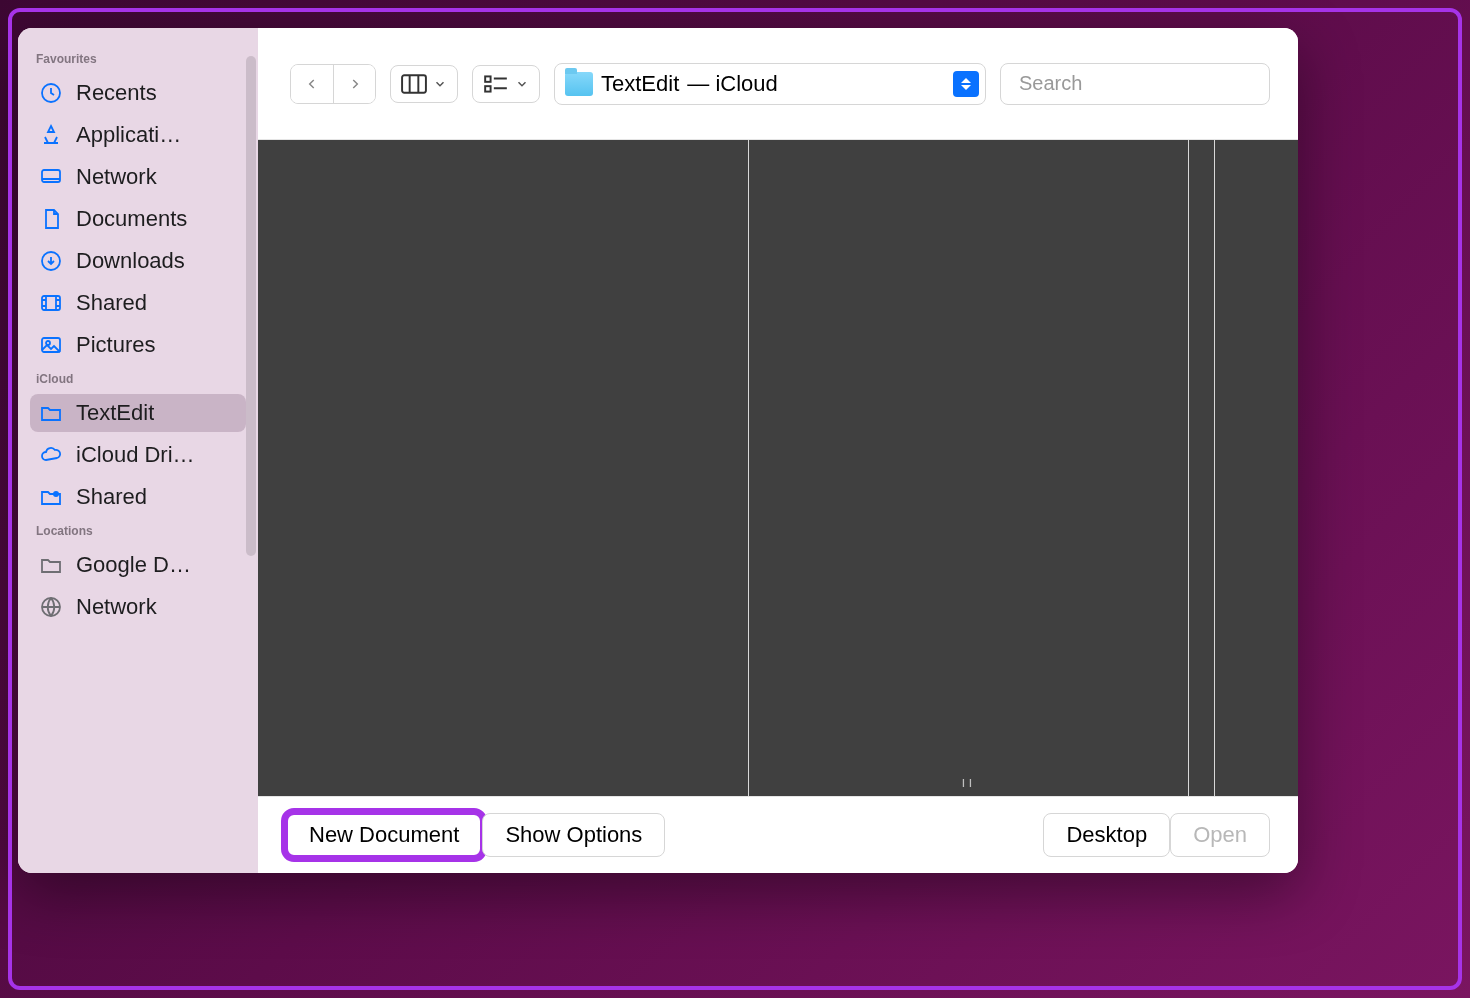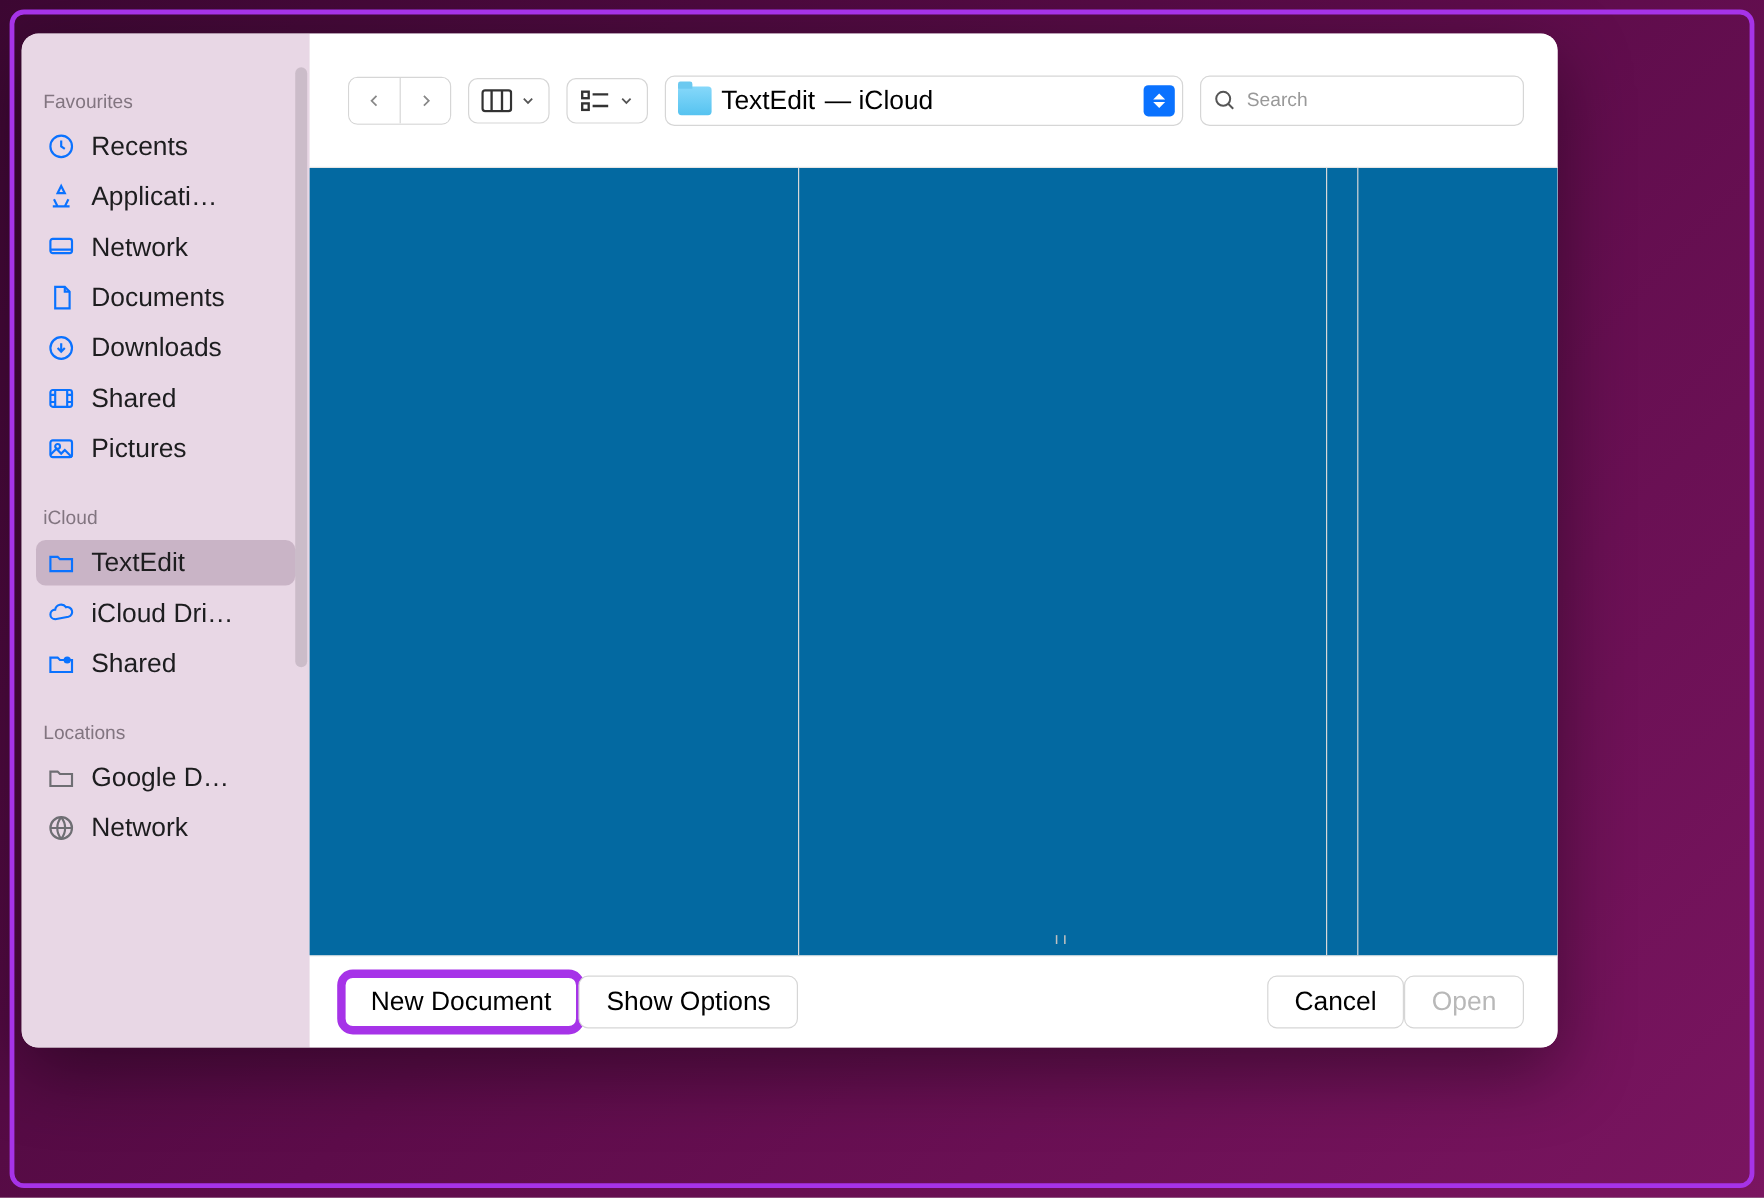--- a/index.html
+++ b/index.html
@@ -48,25 +48,25 @@
 .scrollbar-track {
   position: absolute;
   top: 28px;
   right: 2px;
   width: 10px;
   height: 500px;
   background: rgba(0,0,0,0.12);
   border-radius: 5px;
 }
 .section-header {
-  font-size: 16px;
-  font-weight: 400;
+  font-size: 12px;
+  font-weight: 700;
   color: #827580;
   padding: 4px 6px;
-  margin-top: 27px;
+  margin-top: 2px;
   margin-bottom: 2px;
 }
 .section-header:first-child { margin-top: 0; }
 .sidebar-item {
   display: flex;
   align-items: flex-end;
   padding: 6px 8px;
   border-radius: 8px;
   font-size: 22px;
   color: #1d1d1f;
@@ -196,32 +196,33 @@
   border: 1px solid #d6d6d6;
   border-radius: 8px;
   display: flex;
   align-items: center;
   padding: 0 10px;
   gap: 8px;
 }
 .search-box input {
   border: none;
   outline: none;
-  font-size: 16px;
+  font-size: 20px;
   flex: 1;
   background: transparent;
 }
 .search-box input::placeholder { color: #999; }
 .search-box svg { stroke: #555; stroke-width: 2; fill: none; }
 
 .browser {
   flex: 1;
   display: flex;
-  background: #0369a1;
+  background: #404040;
   position: relative;
+  justify-content: center;
 }
 .col {
   border-right: 1px solid #d8d8d8;
   height: 100%;
 }
 .col1 { width: 408px; }
 .col2 { width: 440px; position: relative; }
 .col3 { width: 26px; border-right: 1px solid #d8d8d8; }
 .col-divider {
   position: absolute;
@@ -451,18 +452,18 @@
       <div class="col col2">
         <div class="col-divider">ıı</div>
       </div>
       <div class="col col3"></div>
     </div>
 
     <div class="footer">
       <button class="btn highlighted">New Document</button>
       <button class="btn">Show Options</button>
       <div class="spacer"></div>
-      <button class="btn">Cancel</button>
+      <button class="btn">Desktop</button>
       <button class="btn" disabled="">Open</button>
     </div>
 
   </div>
 </div>
 
 </body></html>

